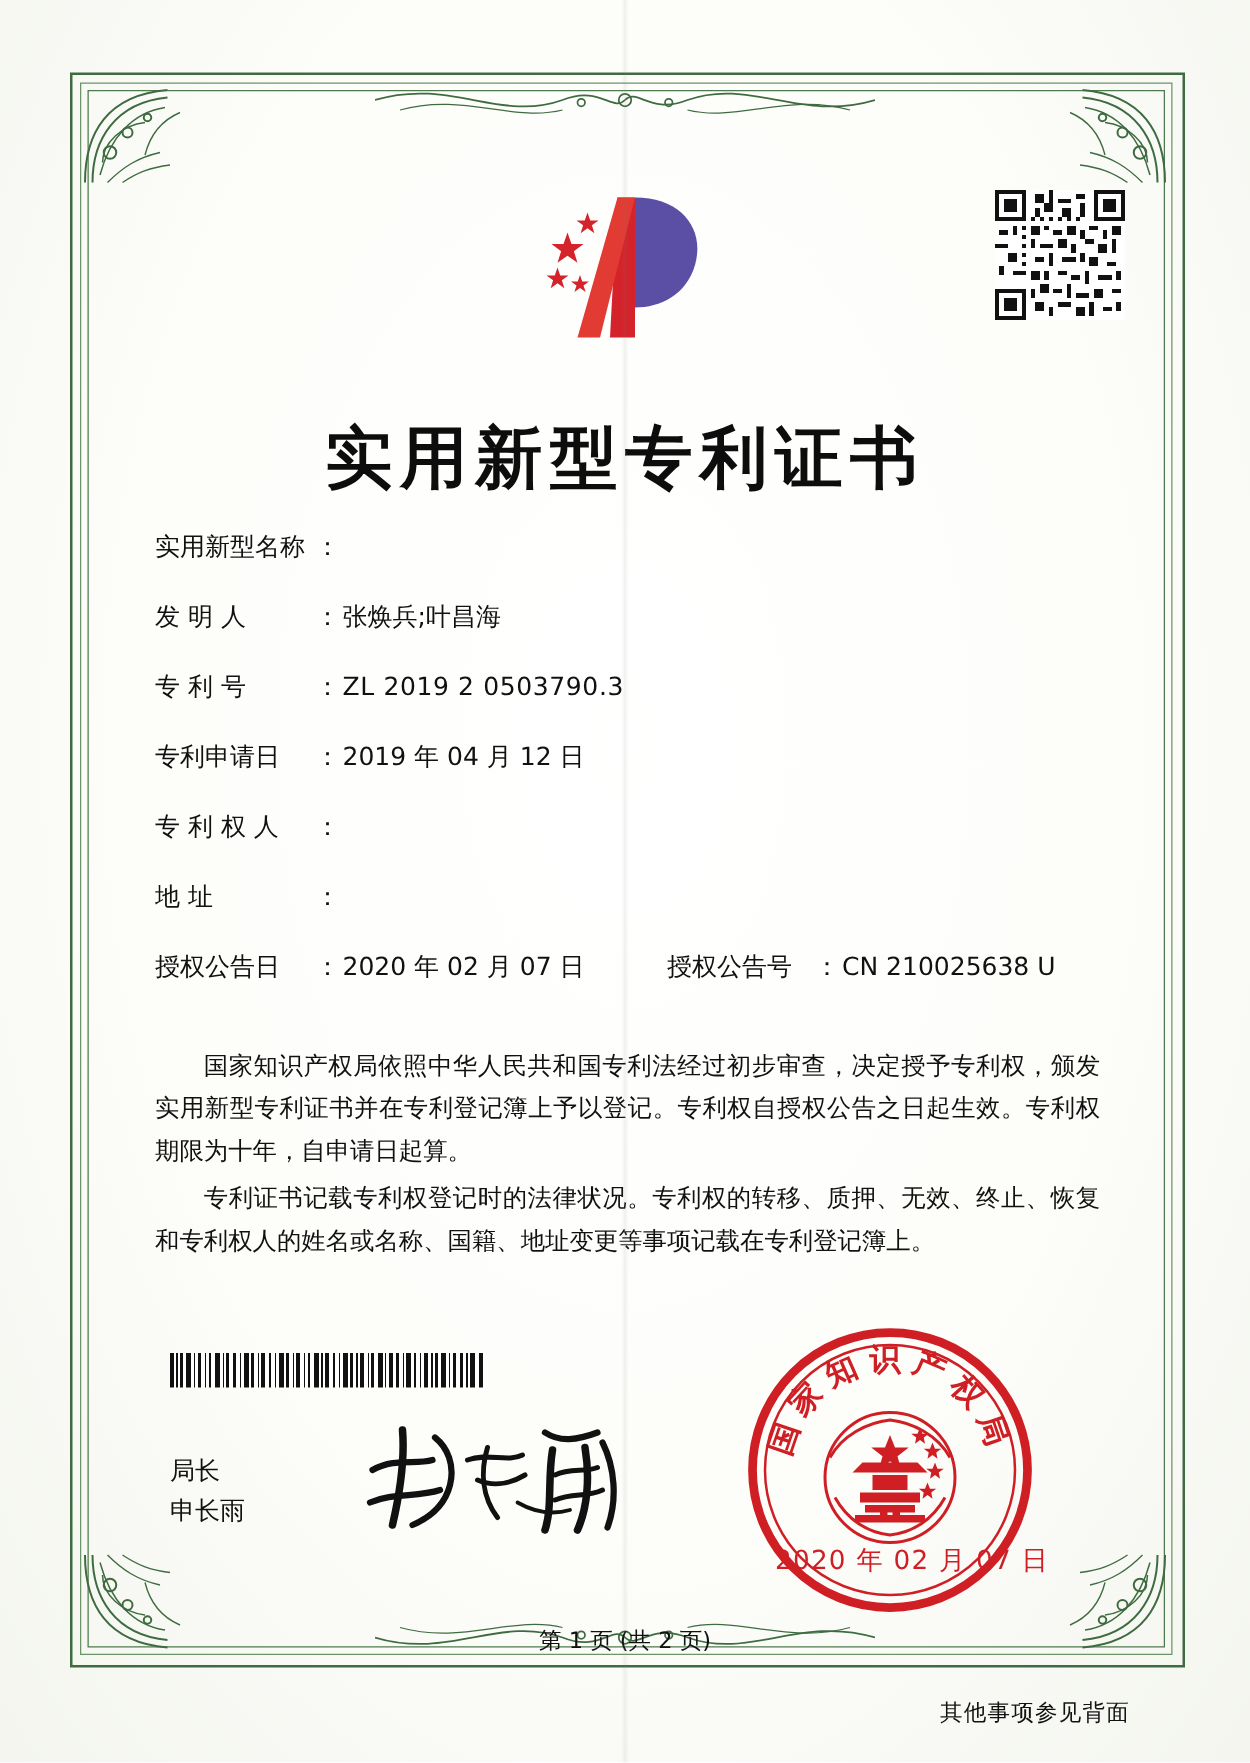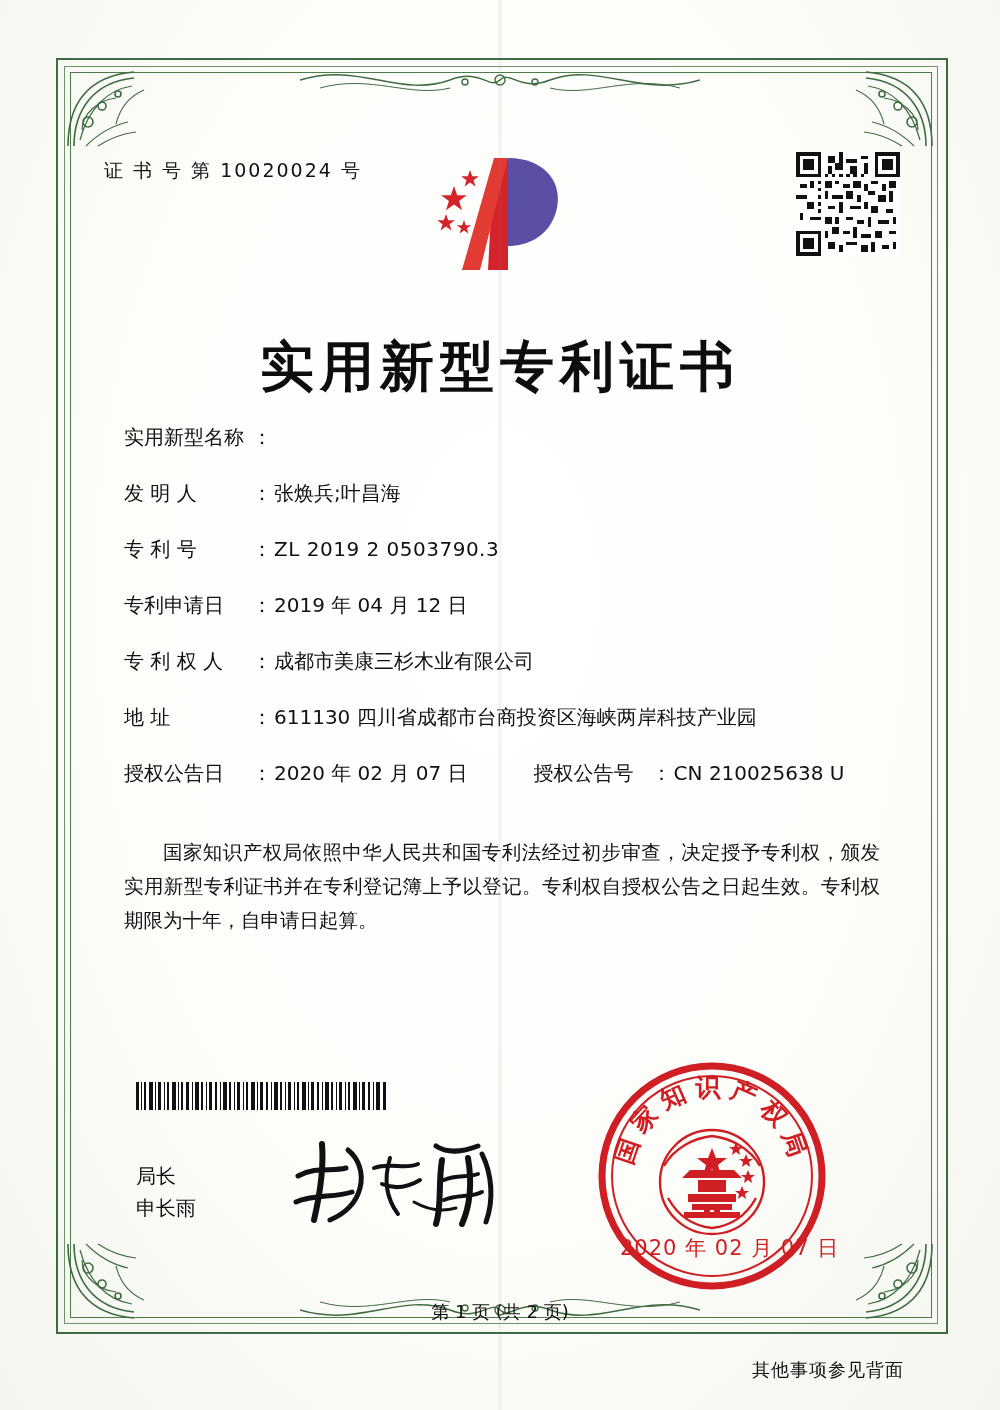--- a/index.html
+++ b/index.html
@@ -320,21 +320,20 @@
         <path d="M0 22 C60 4 100 40 150 22 C180 10 190 32 200 22 C210 12 220 34 250 22 C300 4 340 40 400 22"></path>
         <path d="M20 30 C70 16 110 40 150 30" stroke-width="1"></path>
         <path d="M250 30 C290 40 330 16 380 30" stroke-width="1"></path>
         <circle cx="200" cy="22" r="5"></circle>
         <circle cx="165" cy="24" r="3"></circle>
         <circle cx="235" cy="24" r="3"></circle>
       </g>
     </svg>
   </div>
 
-  <div class="cert-number">证 书 号 第 10020024 号</div>
 
   <div class="logo">
     <svg width="152" height="128" viewBox="0 0 152 128">
 
       <path d="M70 8 L84 8 L84 120 L64 120 Z" fill="#d4232a"></path>
       <path d="M70 8 L84 8 L56 120 L38 120 Z" fill="#e23b33"></path>
 
       <path d="M84 8 C122 8 140 34 132 62 C125 86 104 96 84 96 Z" fill="#5b4ea5"></path>
       <path d="M84 30 C108 30 116 44 110 58 C104 72 92 76 84 76 Z" fill="#ffffff" opacity="0.0"></path>
 
@@ -466,44 +465,43 @@
 
     <div class="field-row">
       <span class="field-label">专利申请日</span>
       <span class="field-colon">：</span>
       <span class="field-value">2019 年 04 月 12 日</span>
     </div>
 
     <div class="field-row">
       <span class="field-label">专 利 权 人</span>
       <span class="field-colon">：</span>
-      <span class="field-value">成都市美康三杉木业有限公司</span>
     </div>
 
     <div class="field-row">
       <span class="field-label">地 址</span>
       <span class="field-colon">：</span>
-      <span class="field-value">611130 四川省成都市台商投资区海峡两岸科技产业园</span>
     </div>
 
     <div class="field-row row-split">
       <span class="field-label">授权公告日</span>
       <span class="field-colon">：</span>
       <span class="field-value">2020 年 02 月 07 日</span>
       <span class="split-second">
         <span class="field-label">授权公告号</span>
         <span class="field-colon">：</span>
         <span class="field-value">CN 210025638 U</span>
       </span>
     </div>
 
   </div>
 
   <div class="paras">
     <p class="para">国家知识产权局依照中华人民共和国专利法经过初步审查，决定授予专利权，颁发实用新型专利证书并在专利登记簿上予以登记。专利权自授权公告之日起生效。专利权期限为十年，自申请日起算。</p>
+    <p class="para">专利证书记载专利权登记时的法律状况。专利权的转移、质押、无效、终止、恢复和专利权人的姓名或名称、国籍、地址变更等事项记载在专利登记簿上。</p>
   </div>
 
   <div class="barcode">
     <svg width="254" height="28" viewBox="0 0 254 28" shape-rendering="crispEdges">
       <rect width="254" height="28" fill="#ffffff"></rect>
       <g fill="#111111">
         <rect x="0" y="0" width="3" height="28"></rect>
           <rect x="5" y="0" width="1" height="28"></rect>
         <rect x="8" y="0" width="2" height="28"></rect>
           <rect x="13" y="0" width="4" height="28"></rect>

